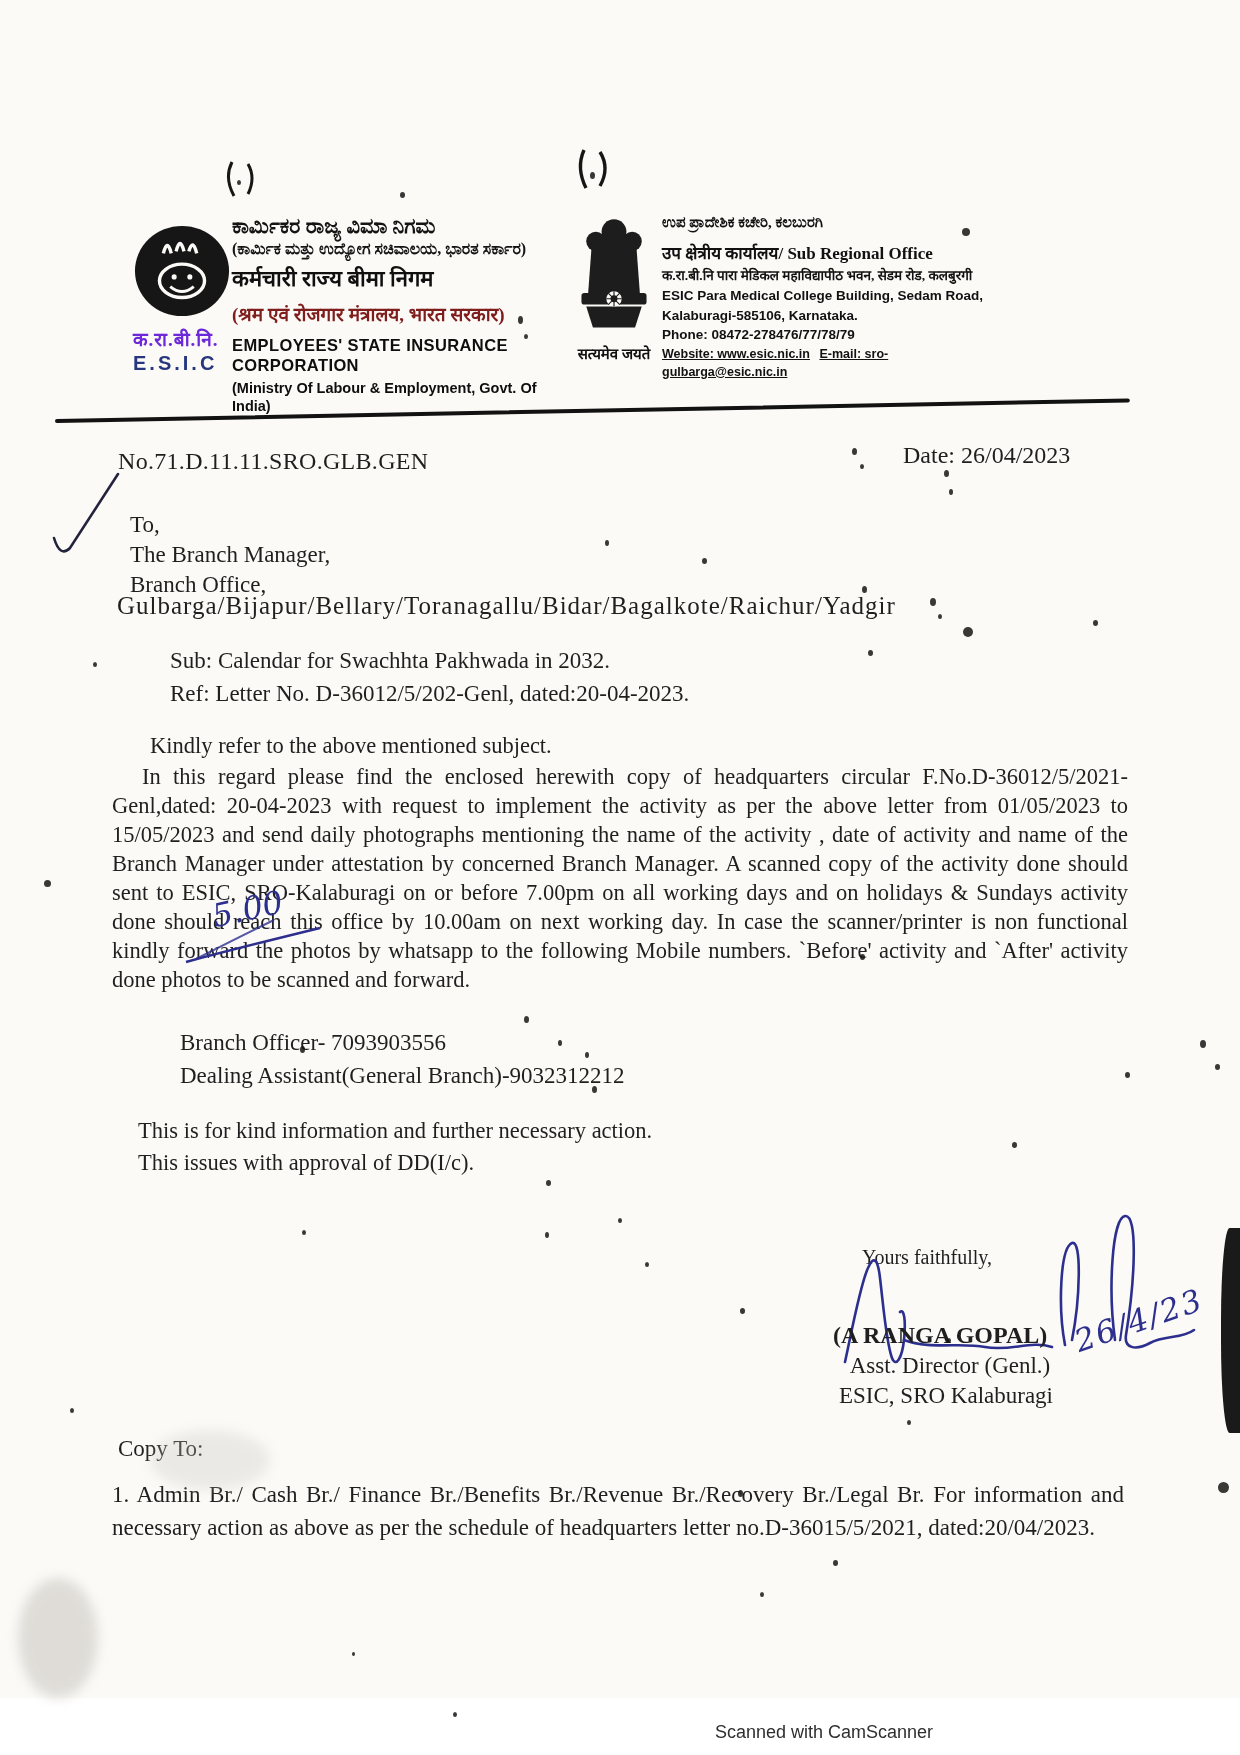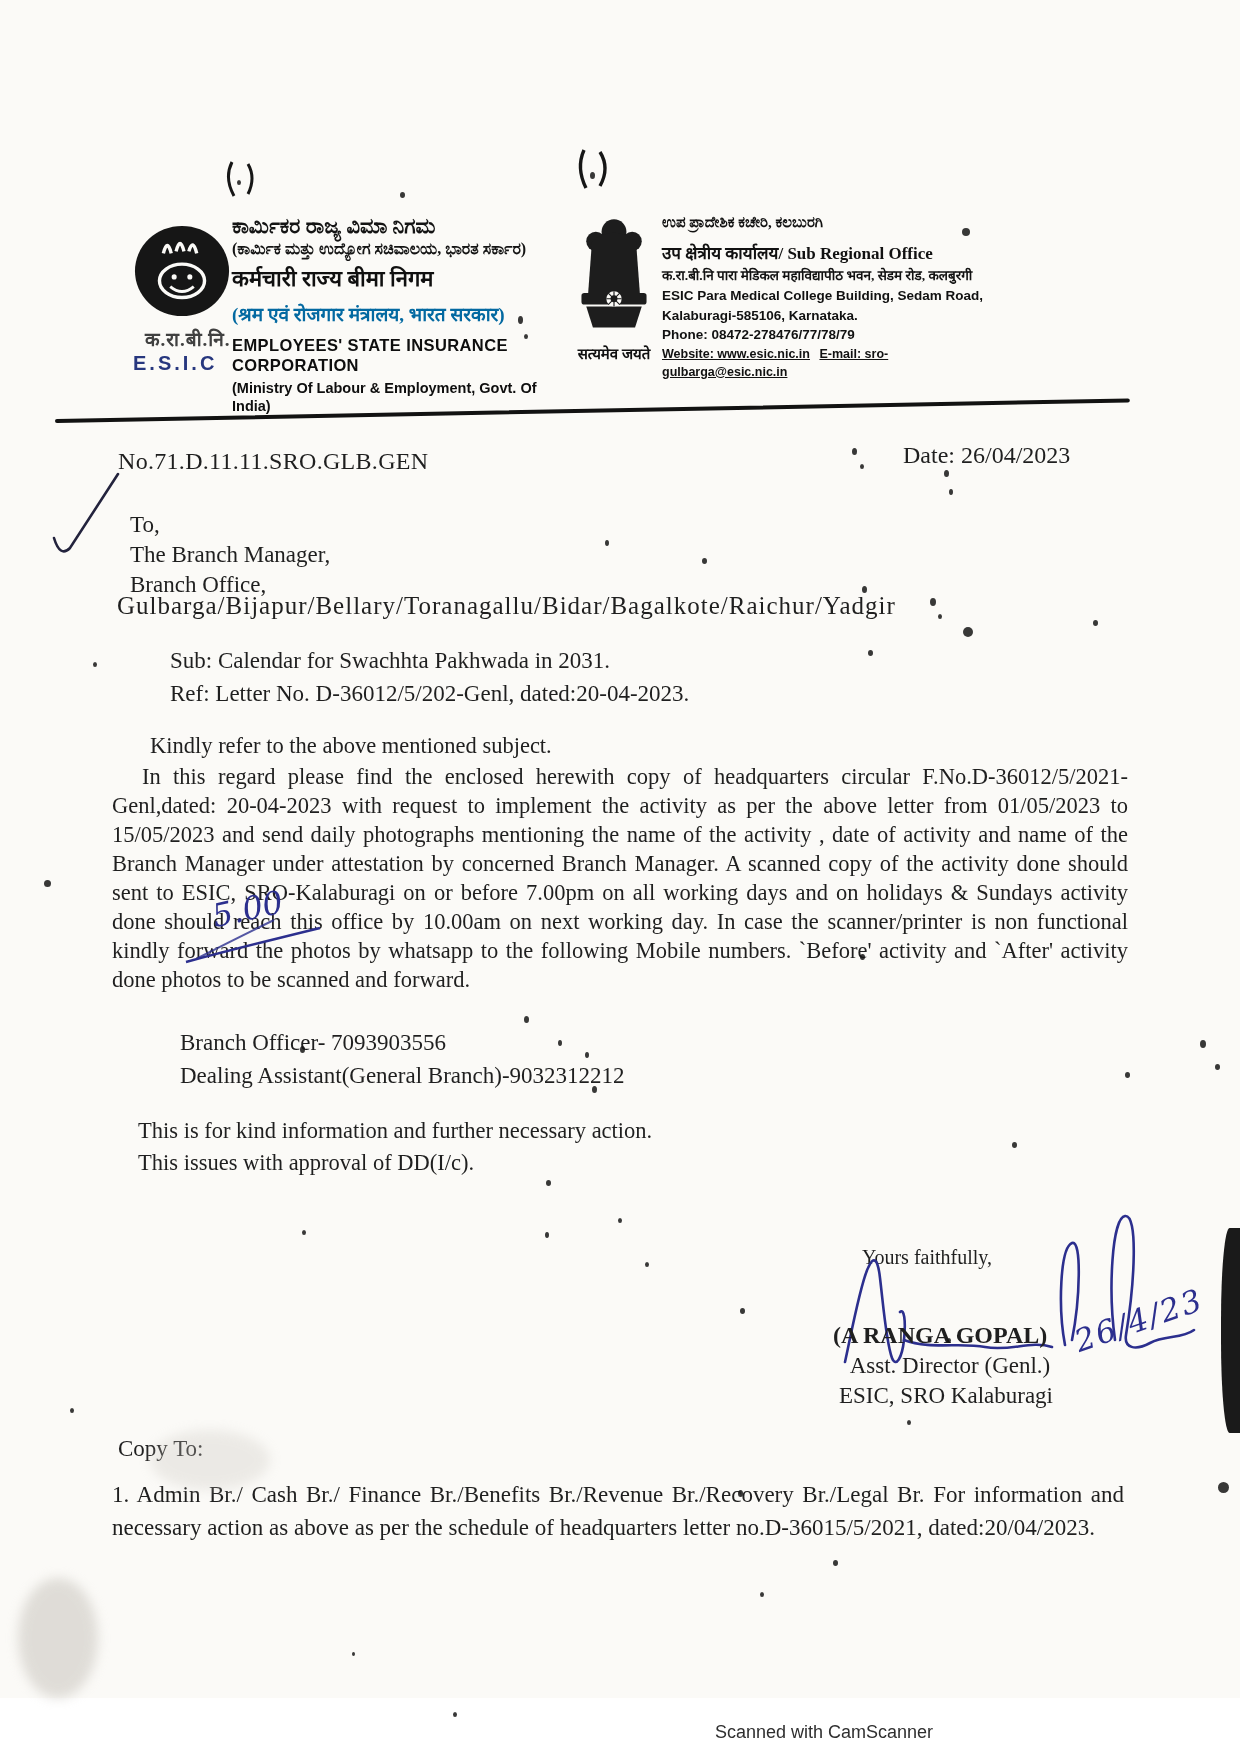--- a/index.html
+++ b/index.html
@@ -7,24 +7,24 @@
     position:relative; width:1240px; height:1755px;
     background:#fbfaf7; overflow:hidden;
     font-family:"Liberation Serif", serif; color:#1f1f1f;
   }
   .abs{position:absolute;}
   
   .lh-left div{line-height:1.25;}
   .kn1{font-size:21px;font-weight:bold;color:#141414;}
   .kn2{font-size:16px;font-weight:bold;color:#141414;}
   .hi1{font-size:22px;font-weight:bold;color:#101010;margin-top:6px;}
-  .hi2{font-size:19px;font-weight:bold;color:#0369a1;margin-top:10px;}
+  .hi2{font-size:19px;font-weight:bold;color:#7f1d1d;margin-top:10px;}
   .en1{font-family:"Liberation Sans",sans-serif;font-size:16.5px;font-weight:bold;color:#0e0e0e;margin-top:8px;letter-spacing:.4px;}
   .en2{font-family:"Liberation Sans",sans-serif;font-size:14.5px;font-weight:bold;color:#0e0e0e;margin-top:3px;}
-  .logo-cap-hi{font-size:19px;font-weight:bold;color:#404040;letter-spacing:1px;margin-left:12px;}
+  .logo-cap-hi{font-size:19px;font-weight:bold;color:#6d28d9;letter-spacing:1px;}
   .logo-cap-en{font-family:"Liberation Sans",sans-serif;font-size:20px;font-weight:bold;color:#27377e;letter-spacing:3px;}
   .lh-right div{line-height:1.45;color:#111;}
   .rk{font-size:15px;font-weight:bold;}
   .rh1{font-size:17px;font-weight:bold;margin-top:8px;}
   .rh2{font-size:13.5px;font-weight:bold;}
   .ren{font-family:"Liberation Sans",sans-serif;font-size:13.5px;font-weight:bold;}
   .rweb{font-family:"Liberation Sans",sans-serif;font-size:12.5px;font-weight:bold;}
   .rweb u{text-decoration:underline;}
   .motto{font-size:15px;font-weight:bold;color:#101010;}
   .divider{width:1075px;height:4px;background:#121212;transform:rotate(-1.1deg);transform-origin:left center;border-radius:2px;}
@@ -125,21 +125,21 @@
     </svg>
   </span>
   <div class="abs addr" style="left:130px;top:510px;">
     <div>To,</div>
     <div>The Branch Manager,</div>
     <div>Branch Office,</div>
   </div>
   <div class="abs locs" style="left:117px;top:592px;">Gulbarga/Bijapur/Bellary/Toranagallu/Bidar/Bagalkote/Raichur/Yadgir</div>
 
   <div class="abs subj" style="left:170px;top:644px;">
-    <div>Sub: Calendar for Swachhta Pakhwada in 2031.</div>
+    <div>Sub: Calendar for Swachhta Pakhwada in 2032.</div>
     <div>Ref: Letter No. D-36012/5/202-Genl, dated:20-04-2023.</div>
   </div>
 
   <div class="abs body1" style="left:150px;top:733px;">Kindly refer to the above mentioned subject.</div>
   <p class="abs body2" style="left:112px;top:762px;">In this regard please find the enclosed herewith copy of headquarters circular F.No.D-36012/5/2021-Genl,dated: 20-04-2023 with request to implement the activity as per the above letter from 01/05/2023 to 15/05/2023 and send daily photographs mentioning the name of the activity , date of activity and name of the Branch Manager under attestation by concerned Branch Manager. A scanned copy of the activity done should sent to ESIC, SRO-Kalaburagi on or before 7.00pm on all working days and on holidays &amp; Sundays activity done should reach this office by 10.00am on next working day. In case the scanner/printer is non functional kindly forward the photos by whatsapp to the following Mobile numbers. `Before' activity and `After' activity done photos to be scanned and forward.</p>
 
   <div class="abs pen hand-correct" style="left:212px;top:890px;">5.00</div>
   <span class="abs" style="left:178px;top:900px;">
     <svg width="150" height="70" viewBox="0 0 150 70">
       <path d="M8,62 Q60,48 142,28" stroke="#2c2f8e" stroke-width="2.4" fill="none"></path>

